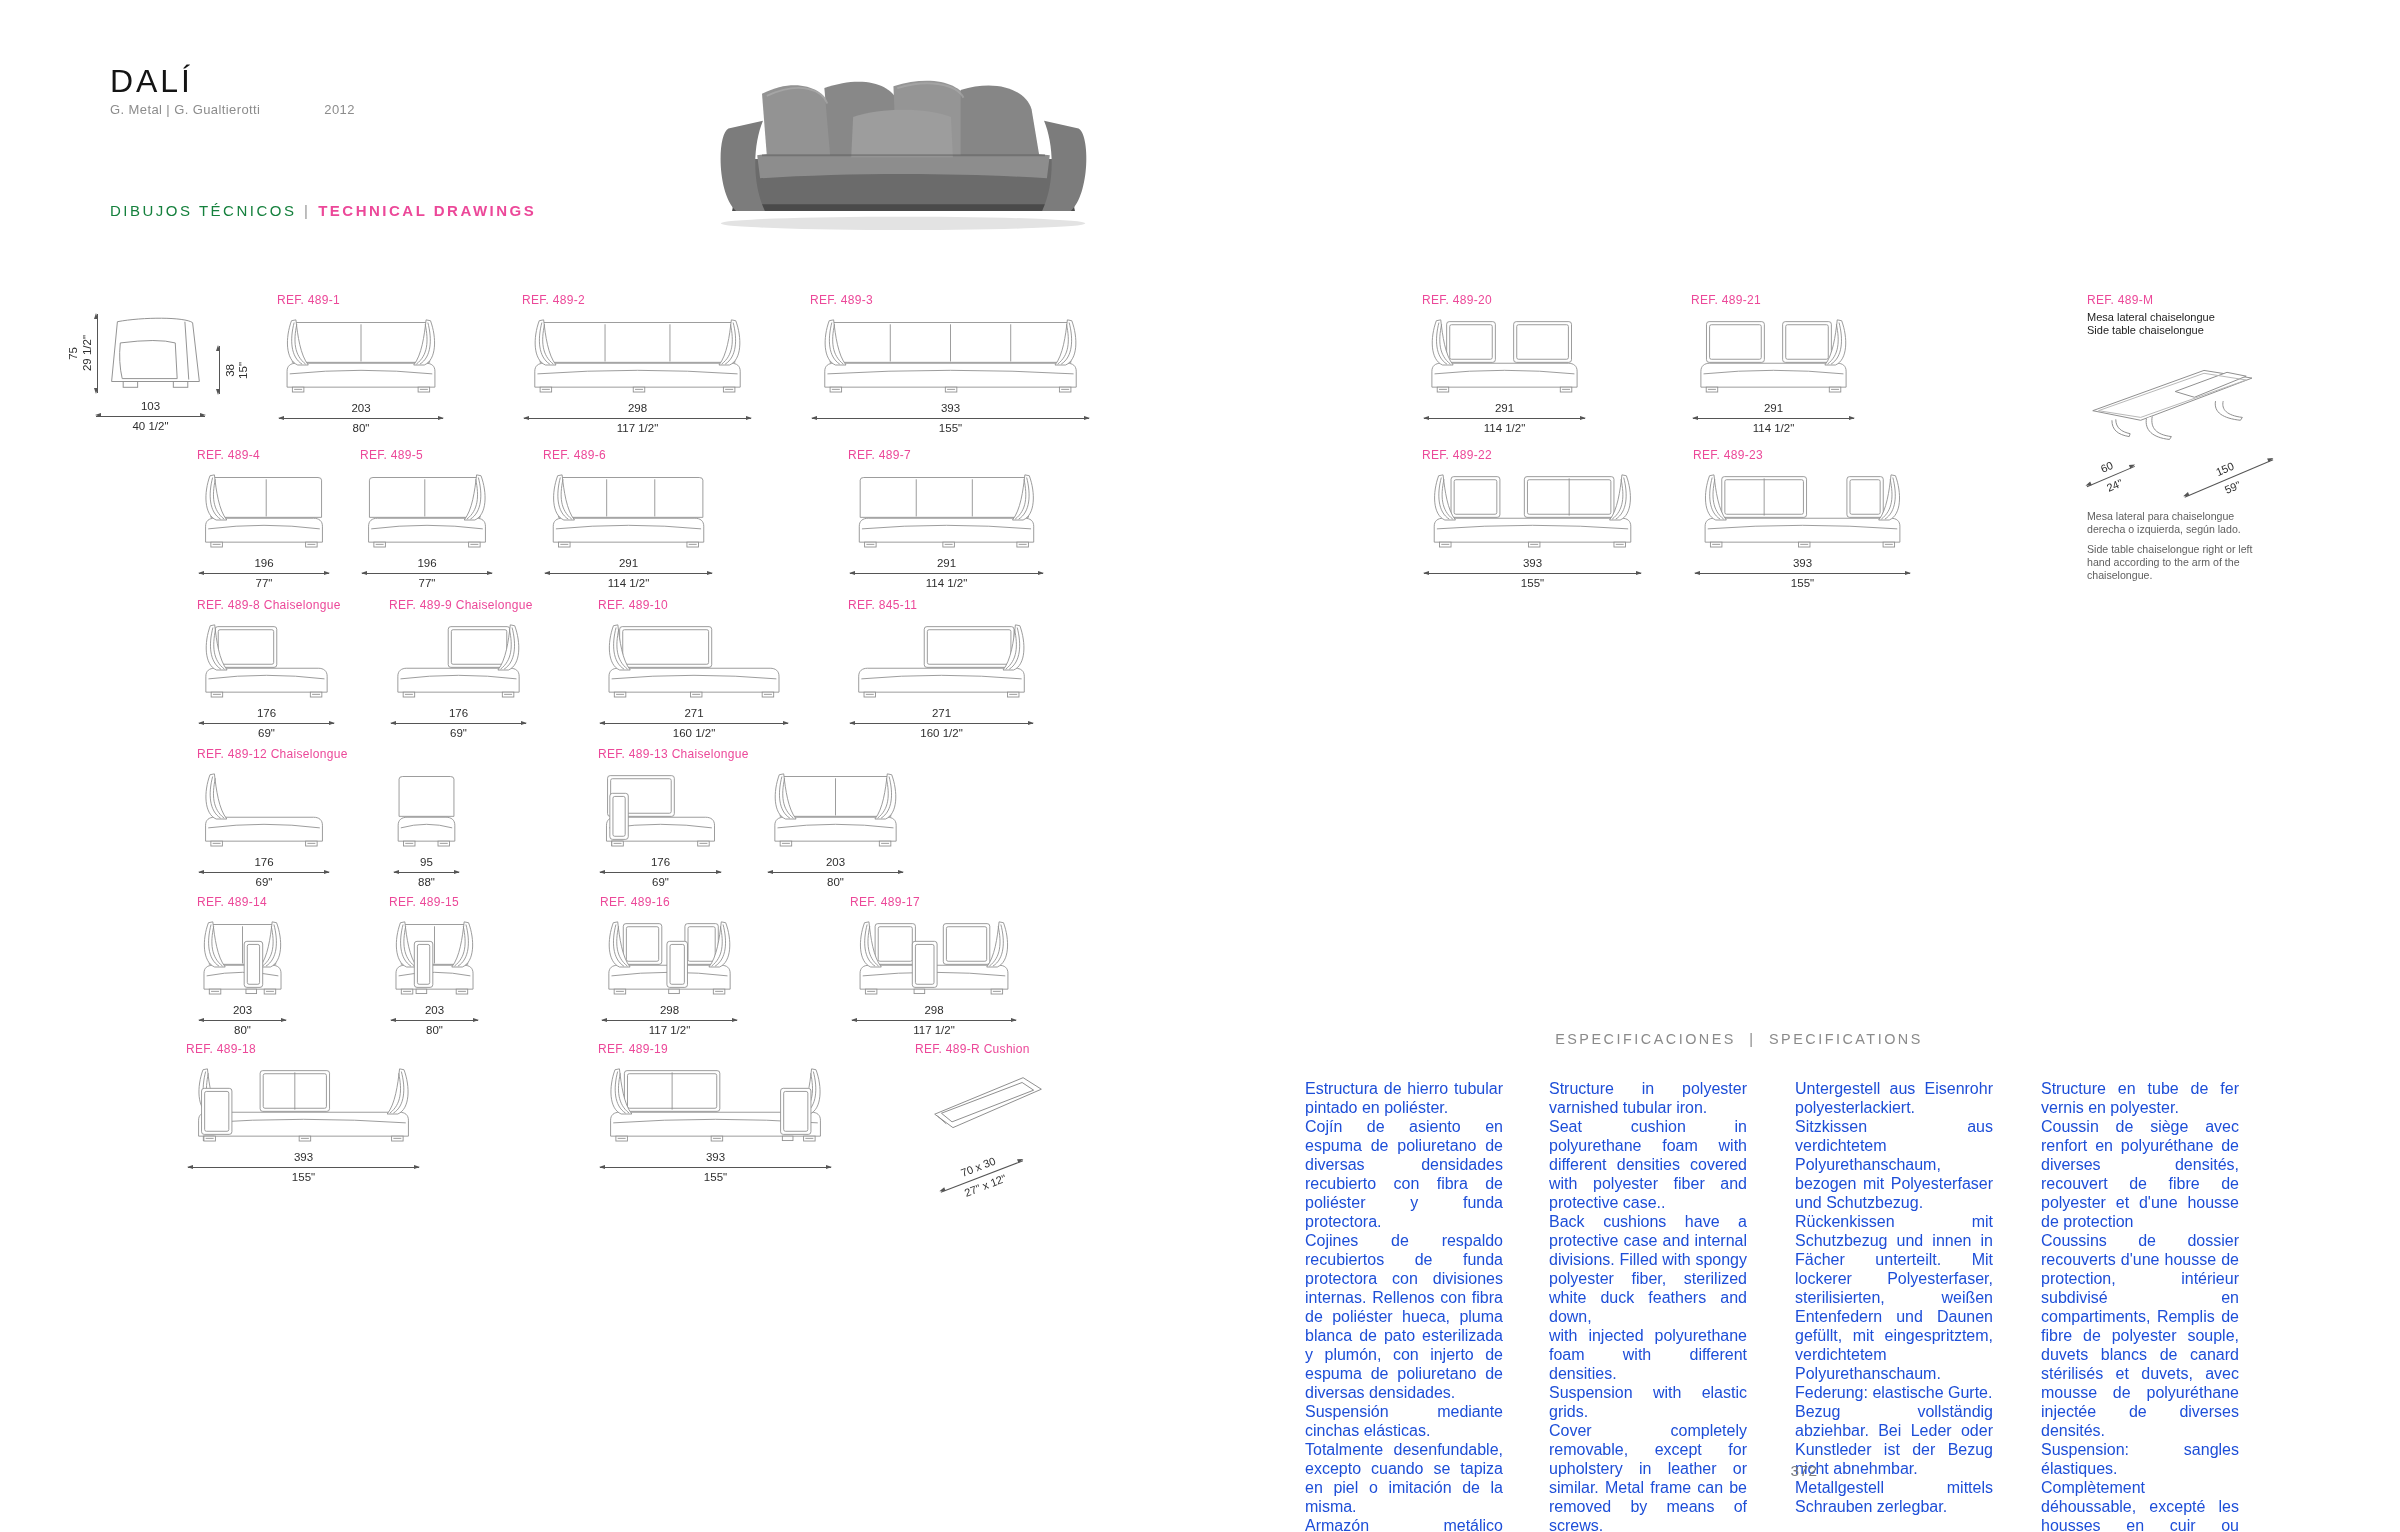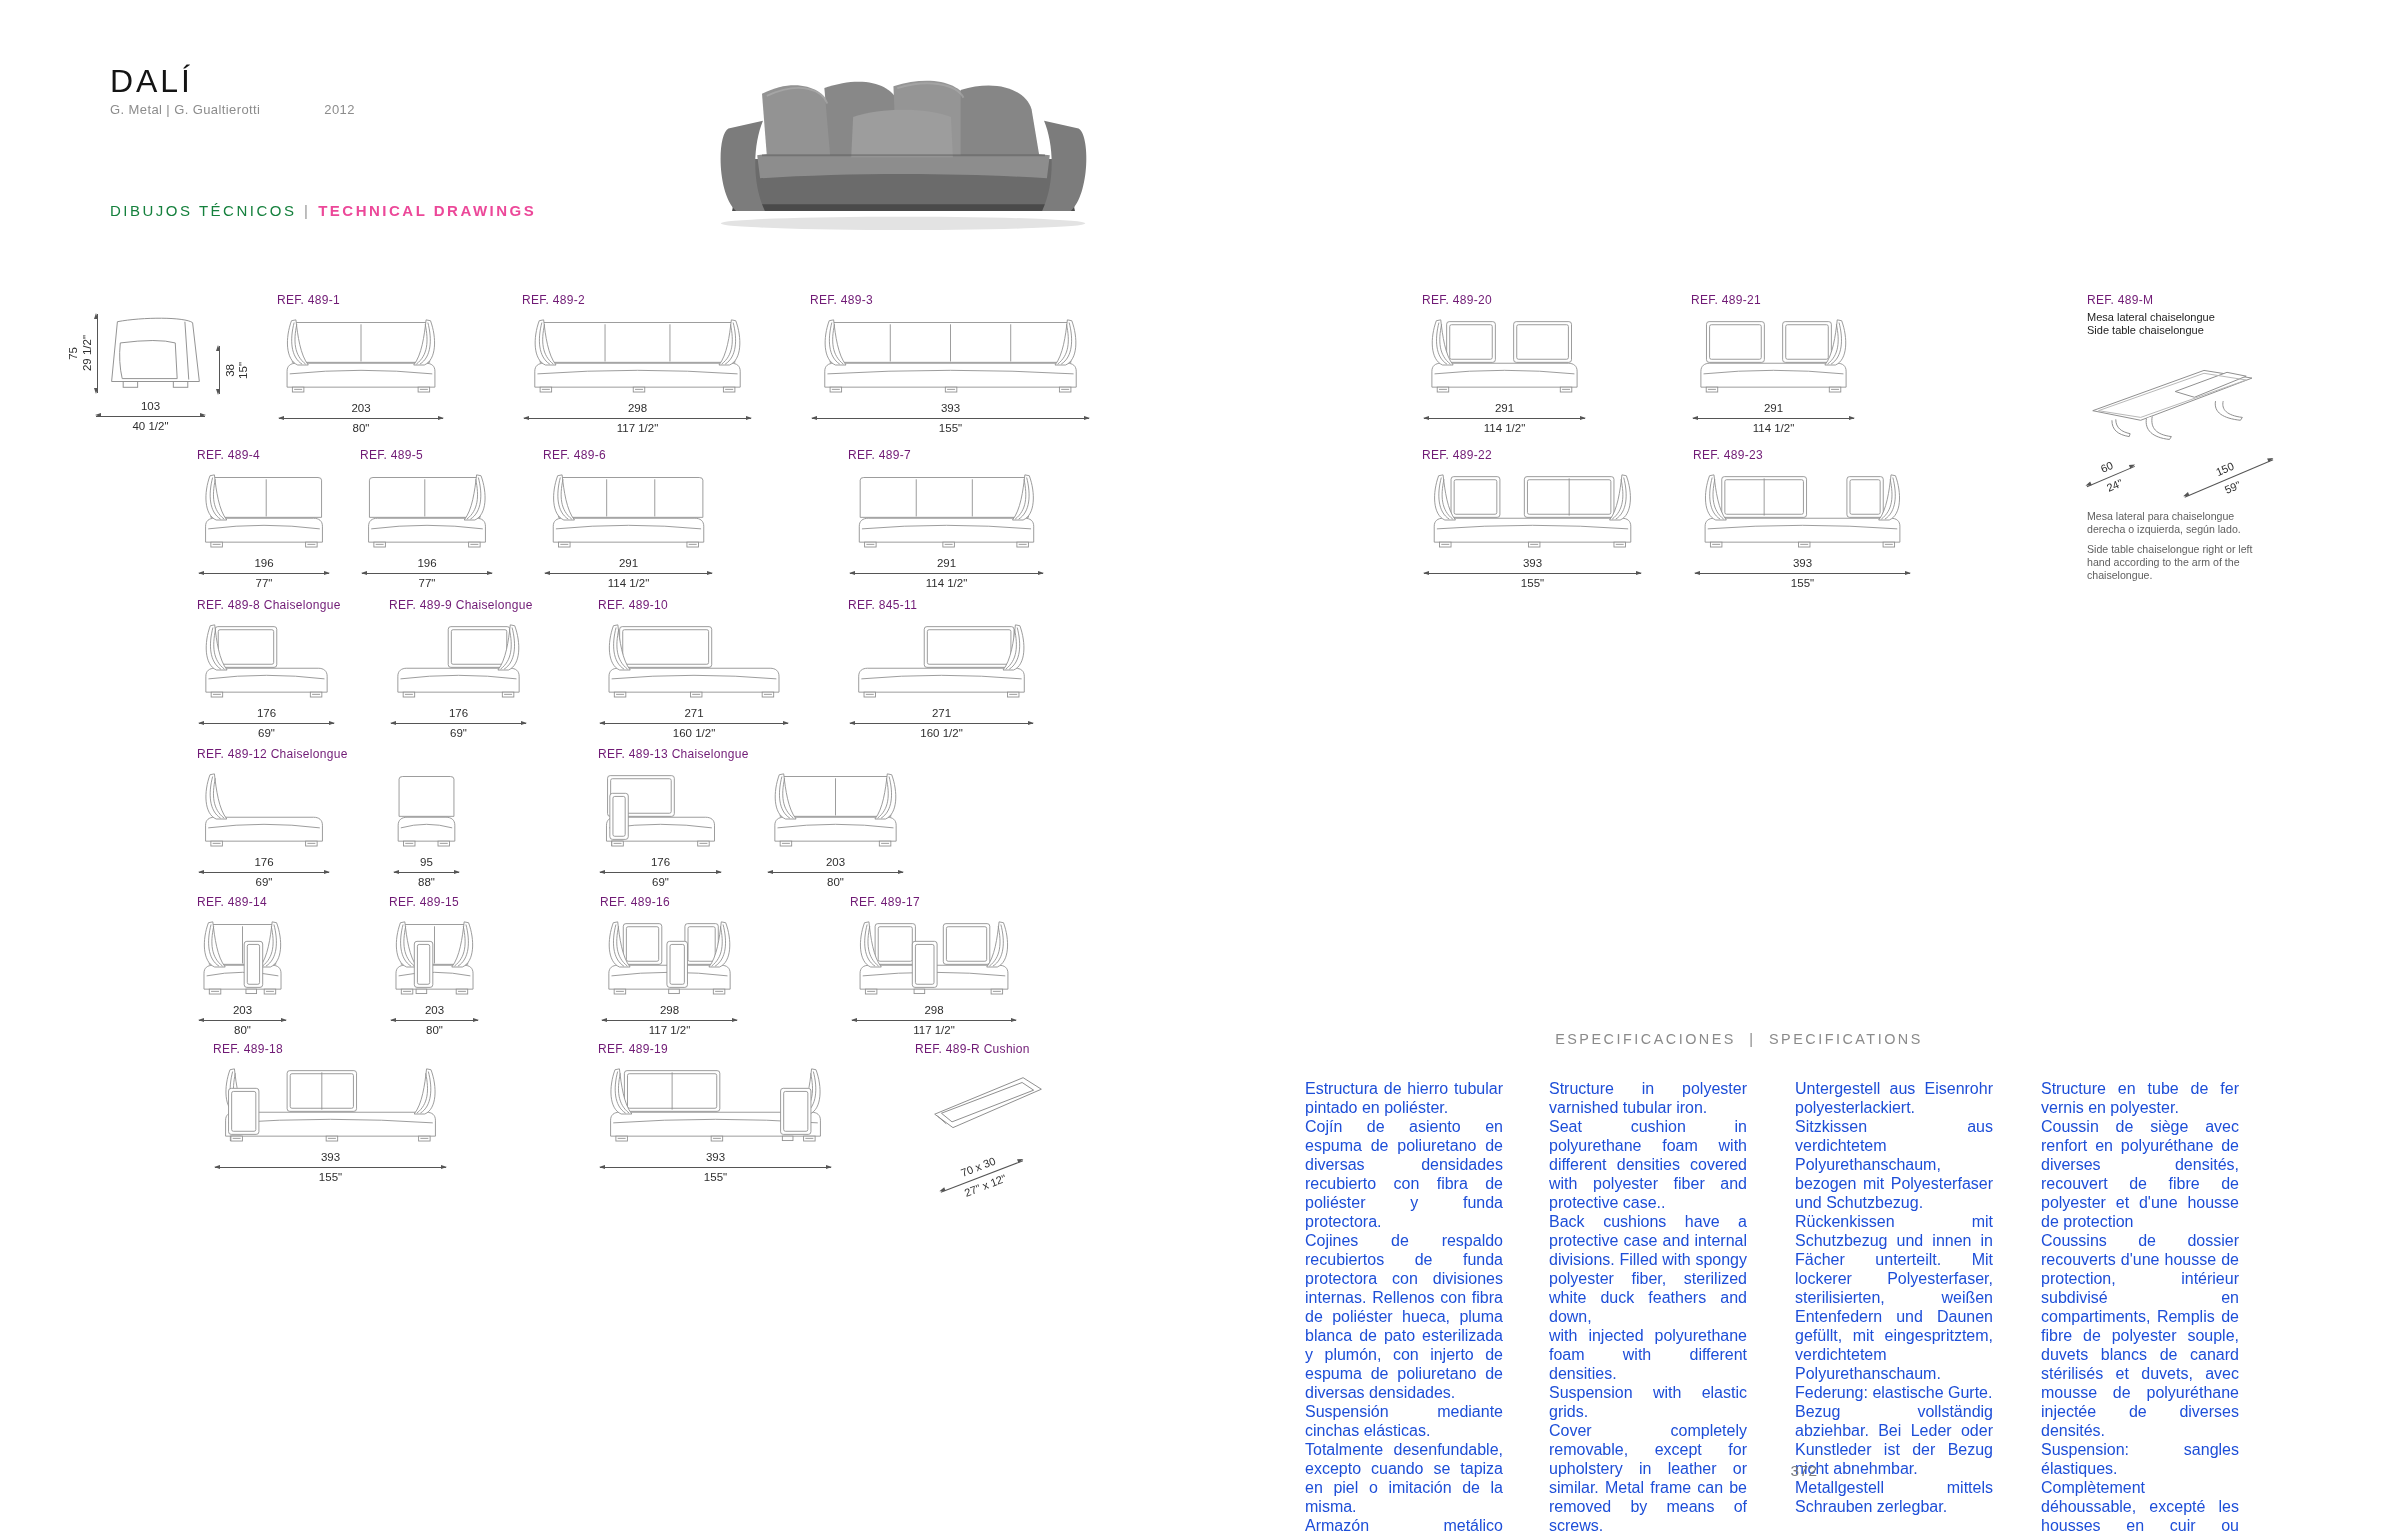--- a/index.html
+++ b/index.html
@@ -11,21 +11,21 @@
   .designers{margin-top:3.8px;font-size:13px;color:#8c8c8c;letter-spacing:0.4px;}
   .designers .year{margin-left:60px;}
   .section-heading{position:absolute;left:110px;top:202px;font-size:15px;font-weight:400;
         letter-spacing:2.5px;color:#777;margin:0;}
   .section-heading .lt{color:#15803d;} .section-heading .sep{margin:0 7.7px;color:#999;}
   .section-heading .rt{color:#ec4899;font-weight:bold;}
   
   .photo{position:absolute;left:709px;top:67px;}
   
   .cell{position:absolute;}
-  .ref{font-size:12px;color:#701a75;letter-spacing:0.3px;white-space:nowrap;height:15.4px;margin-bottom:2.9px;}
+  .ref{font-size:12px;color:#ec4899;letter-spacing:0.3px;white-space:nowrap;height:15.4px;margin-bottom:2.9px;}
   .drawwrap{display:block;}
   .dims{margin-top:1.9px;}
   .dims .cm{font-size:11.5px;color:#2e2e2e;text-align:center;line-height:13.4px;}
   .dims .in{font-size:11.5px;color:#2e2e2e;text-align:center;line-height:13.4px;}
   .dline{position:relative;height:1px;background:#555;margin:2.9px 1.9px;}
   .ah{position:absolute;width:0;height:0;top:-2.9px;}
   .ah.l{left:-1px;border-top:2.9px solid transparent;border-bottom:2.9px solid transparent;border-right:6.7px solid #555;}
   .ah.r{right:-1px;border-top:2.9px solid transparent;border-bottom:2.9px solid transparent;border-left:6.7px solid #555;}
   
   .rot{writing-mode:vertical-rl;transform:rotate(180deg);font-size:11.5px;color:#2e2e2e;white-space:nowrap;}
@@ -668,21 +668,21 @@
           </svg></div>
         <div class="dims">
           <div class="cm">298</div>
           <div class="dline">
             <i class="ah l"></i>
             <i class="ah r"></i>
           </div>
           <div class="in">117 1/2"</div>
         </div>
       </div>
-      <div class="cell" style="left: 213px; top: 1042px; width: 235px;">
+      <div class="cell" style="left: 186px; top: 1042px; width: 235px;">
         <div class="ref">REF. 489-18</div>
         <div class="drawwrap"><svg viewBox="0 0 245 96" width="235" height="85">
             <rect x="73.5" y="12" width="78.4" height="46" rx="3" fill="#fff" stroke="#909090" stroke-width="1"></rect>
             <rect x="77" y="15.5" width="71.4" height="39" rx="2" fill="none" stroke="#909090" stroke-width="1"></rect>
             <line x1="112.7" y1="14" x2="112.7" y2="56" fill="none" stroke="#909090" stroke-width="1"></line>
             <path d="M4,86 L4,68 C4,62 8,59 14,59 L231,59 C237,59 241,62 241,68 L241,86 Z" fill="#fff" stroke="#909090" stroke-width="1"></path>
             <path d="M7,71 Q122.5,63 238,71" fill="none" stroke="#909090" stroke-width="1"></path>
             <g>
               <path d="M9,11 C2,30 2,55 16,61 L28,61 C19,50 16,28 14,10 Z" fill="#fff" stroke="#909090" stroke-width="1"></path>
               <path d="M12,13 C7,32 8,52 21,60" fill="none" stroke="#909090" stroke-width="1"></path>

